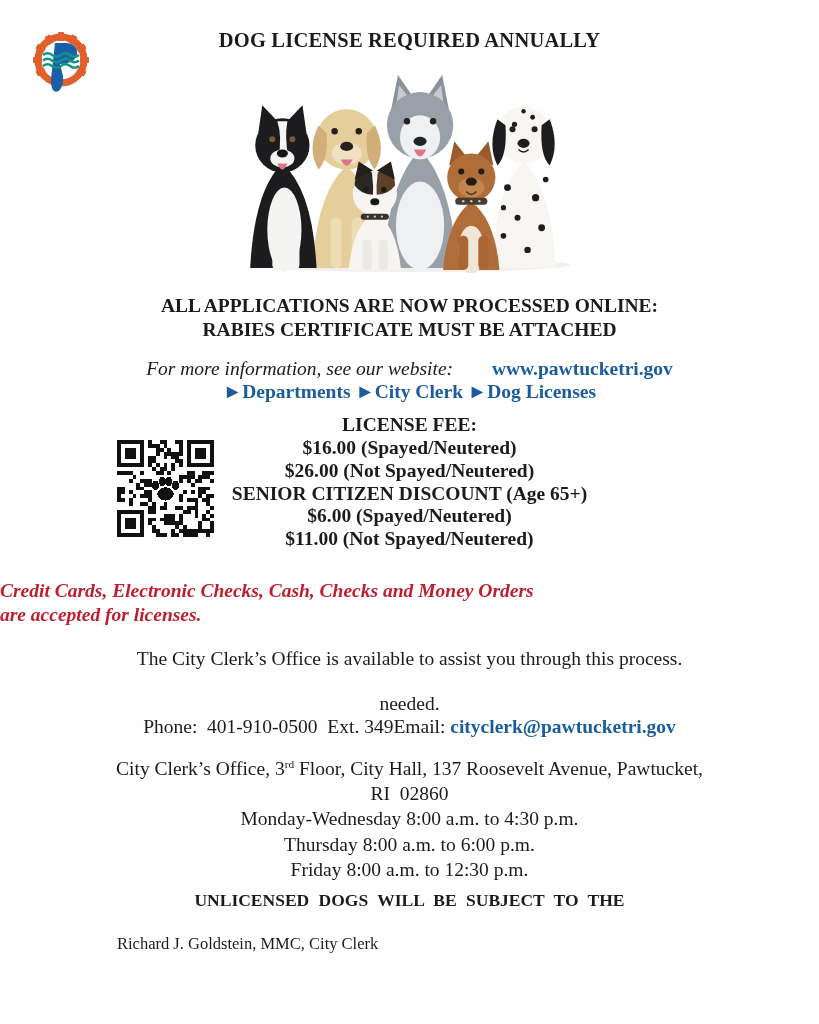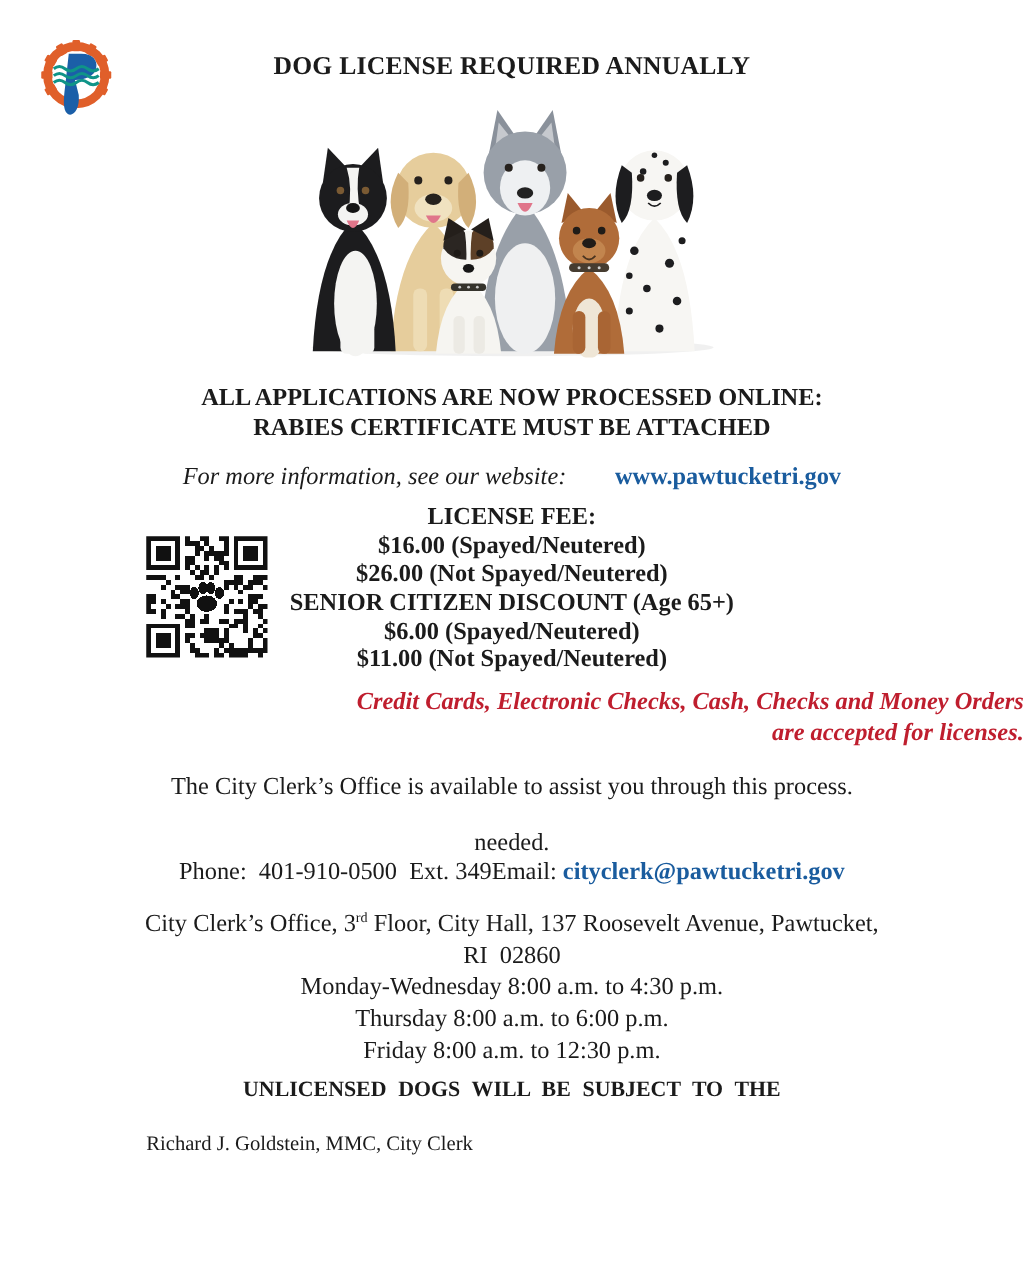--- a/index.html
+++ b/index.html
@@ -6,33 +6,33 @@
   body{
     width:819px;height:1024px;
     background:#ffffff;
     font-family:"Liberation Serif", serif;
     color:#1b1b1b;
     position:relative;
     overflow:hidden;
   }
   .logo{position:absolute;left:28px;top:30px;width:66px;height:70px;}
   .title{
-    padding-top:42px;text-align:center;
+    padding-top:29px;text-align:center;
     font-size:20.5px;font-weight:bold;letter-spacing:.2px;
   }
   .dogs-wrap{width:352px;height:206px;margin:15px auto 0;}
   .notice{margin-top:21px;text-align:center;font-weight:bold;font-size:19.5px;line-height:1.22;}
   .website{margin-top:15px;text-align:center;font-size:19.5px;line-height:1.22;}
   .website .intro{font-style:italic;}
   .link{color:#1a5c9e;font-weight:bold;text-decoration:none;}
   .website .url{margin-left:34px;}
   .crumbs{color:#1a5c9e;font-weight:bold;}
   .fees{position:relative;margin-top:10px;text-align:center;font-weight:bold;font-size:19.5px;line-height:1.17;}
   .qr{position:absolute;left:117px;top:26px;width:97px;height:97px;}
-  .payment{margin-top:10px;text-align:right;color:#bf1e2e;font-weight:bold;font-style:italic;font-size:19.5px;line-height:1.25;}
+  .payment{margin-top:28px;text-align:left;color:#bf1e2e;font-weight:bold;font-style:italic;font-size:19.5px;line-height:1.25;}
   .assist1{margin-top:20px;text-align:center;font-size:19.5px;}
   .assist2{margin-top:22px;text-align:center;font-size:19.5px;line-height:1.2;}
   .pre{white-space:pre-wrap;}
   .office{margin-top:17px;text-align:center;font-size:19.5px;line-height:1.3;}
   sup{font-size:.58em;line-height:0;}
   .warning{margin-top:5px;text-align:center;font-weight:bold;font-size:17.5px;word-spacing:5px;line-height:1.5;}
   .signature{margin-top:20px;margin-left:117px;font-size:16.5px;}
 </style>
 </head>
 <body>
@@ -181,20 +181,21 @@
 <div class="notice">
   <div>ALL APPLICATIONS ARE NOW PROCESSED ONLINE:</div>
   <div>RABIES CERTIFICATE MUST BE ATTACHED</div>
 </div>
 
 <div class="website">
   <div>
     <span class="intro">For more information, see our website:</span>
     <span class="link url">www.pawtucketri.gov</span>
   </div>
+  <div class="crumbs">►Departments ►City Clerk ►Dog Licenses</div>
 </div>
 
 <div class="fees">
   <div class="qr">
     <svg viewBox="0 0 25 25" width="97" height="97" shape-rendering="crispEdges">
       <rect x="0" y="0" width="25" height="25" fill="#ffffff"></rect>
       <g fill="#111111">
         <path d="M0 0h7v7h-7z M1 1v5h5v-5z" fill-rule="evenodd"></path>
         <rect x="2" y="2" width="3" height="3"></rect>
         <path d="M18 0h7v7h-7z M19 1v5h5v-5z" fill-rule="evenodd"></path>

